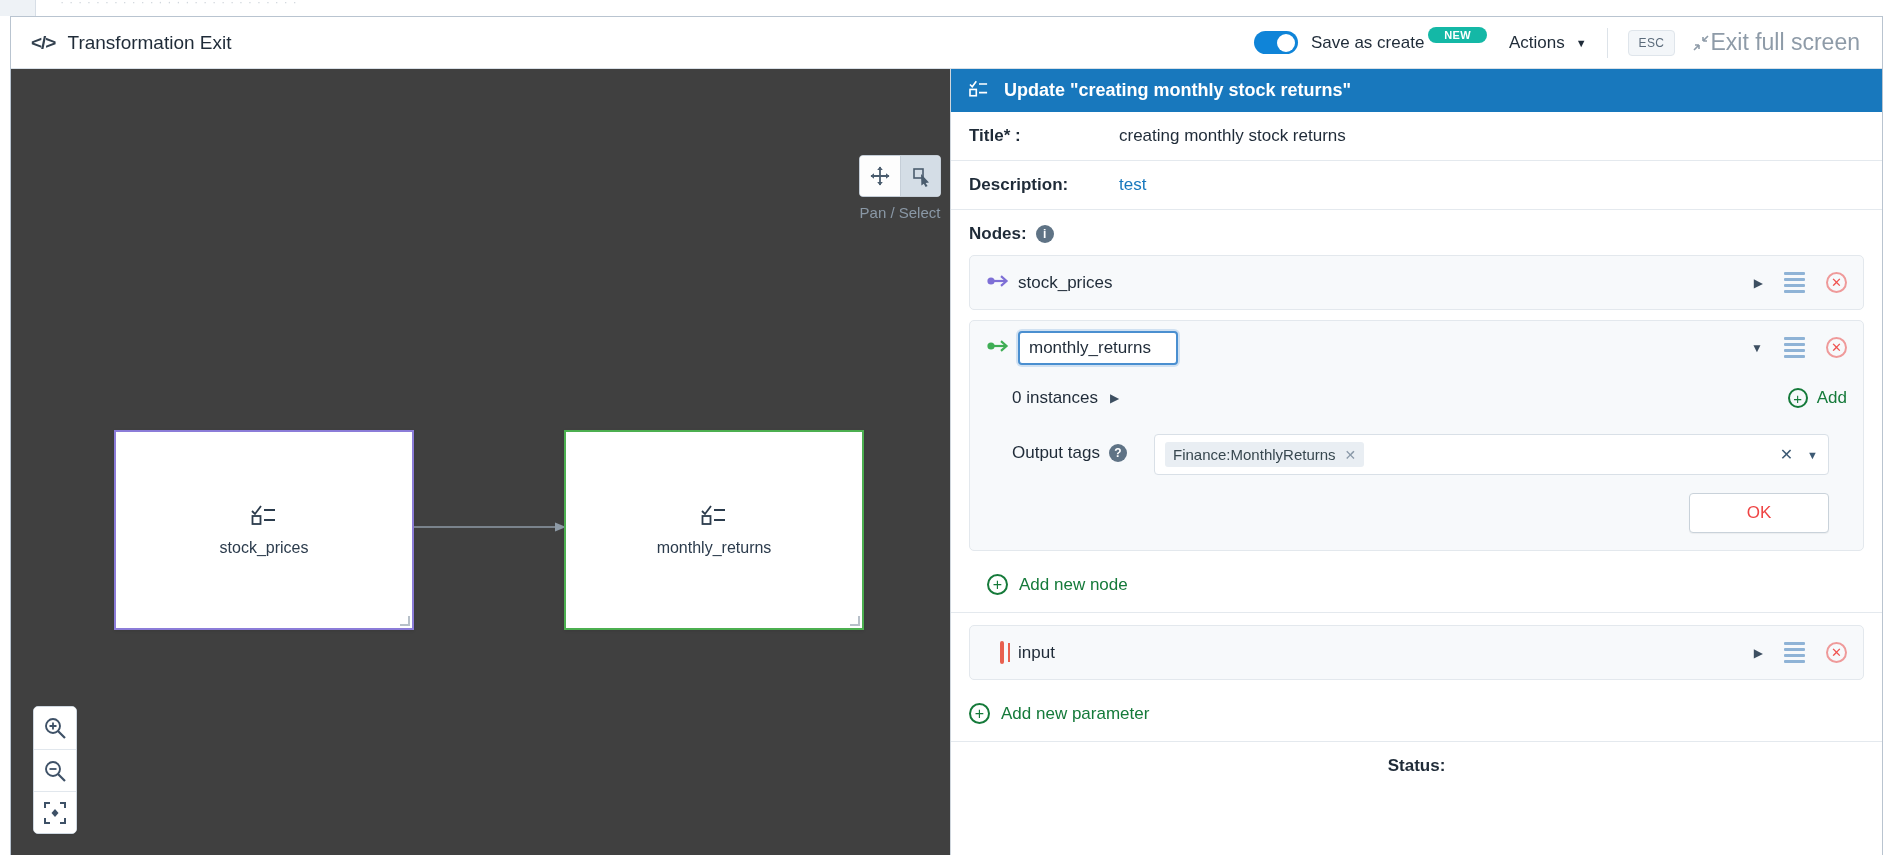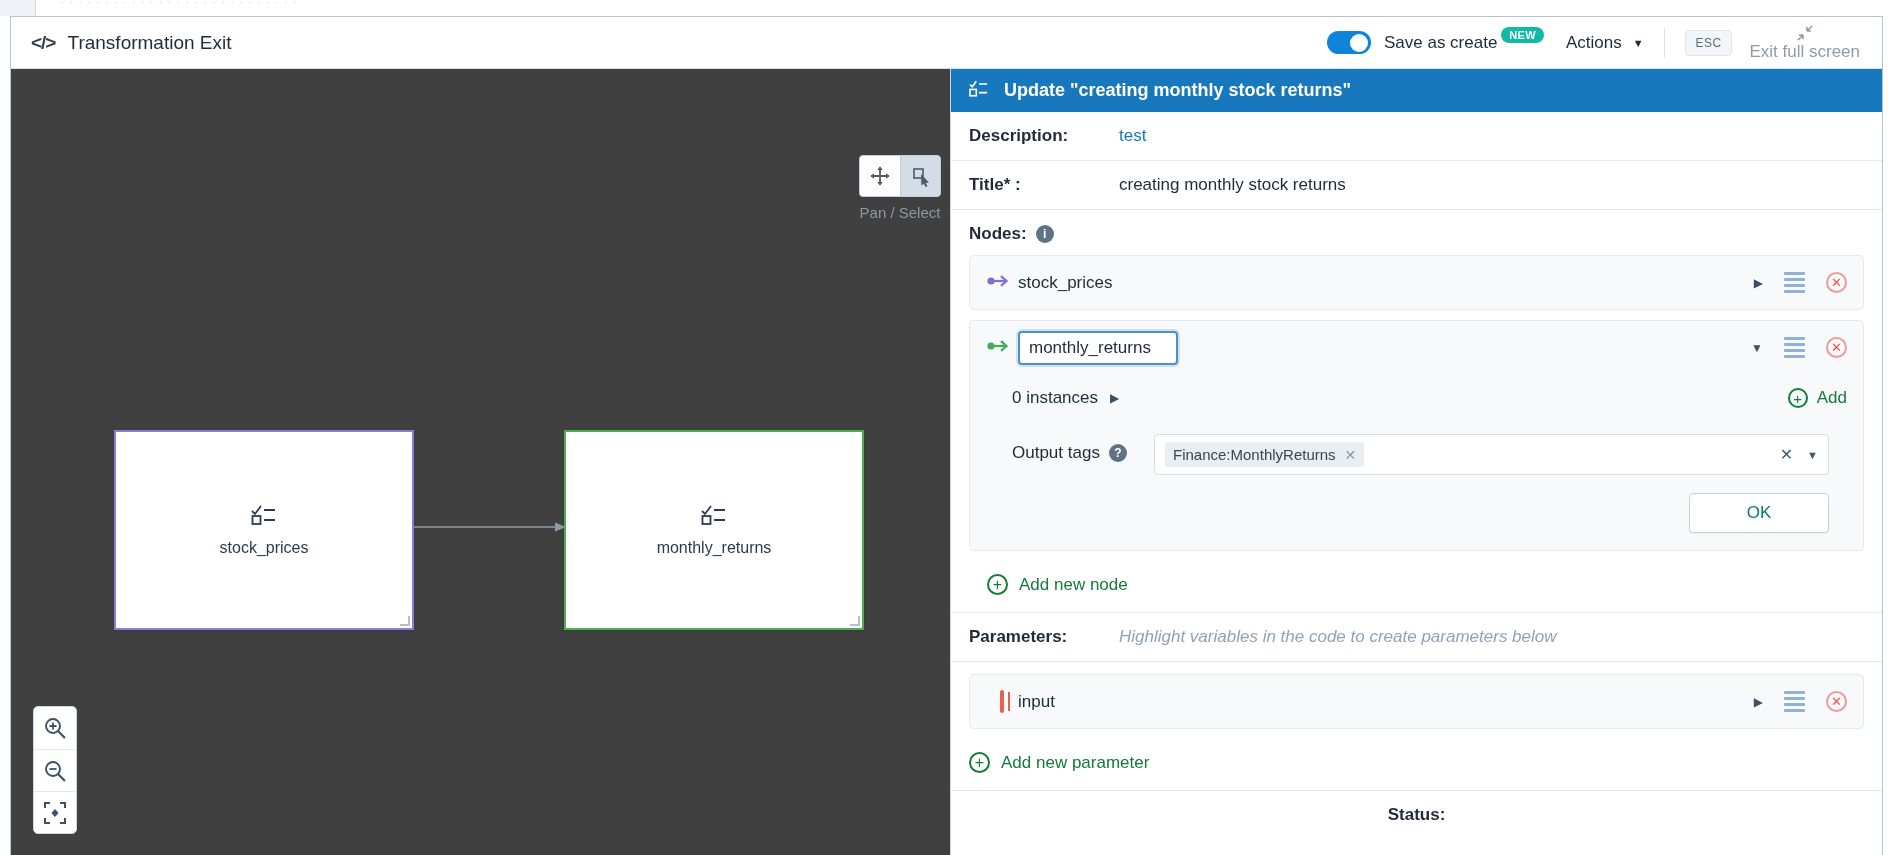--- a/index.html
+++ b/index.html
@@ -54,36 +54,36 @@
     width:44px; height:23px; border-radius:12px; background:#0f84d8;
     position:relative; cursor:pointer; flex:none;
   }
   .toggle .knob {
     position:absolute; top:2.5px; right:2.5px; width:18px; height:18px;
     border-radius:50%; background:#fff;
   }
   .save-label { font-size:17px; color:#1f2b38; margin-left:13px; white-space:nowrap; }
   .new-badge {
     background:#14b8a6; color:#fff; font-size:11px; font-weight:700;
-    padding:2px 8px; border-radius:9px; margin-left:4px;
+    padding:2px 16px; border-radius:9px; margin-left:4px;
     position:relative; top:-8px; letter-spacing:.3px;
   }
   .actions {
     display:flex; align-items:center; gap:11px; margin-left:22px;
     font-size:17px; color:#1f2b38; cursor:pointer; white-space:nowrap;
   }
   .caret-down { font-size:11px; color:#1f2b38; }
   .hdr-divider { width:1px; height:30px; background:#dde3e9; margin:0 20px; }
   .esc-key {
     border:1px solid #dfe5eb; background:#f3f6f9; border-radius:4px;
     font-size:12px; color:#5b6b7b; padding:5px 10px; letter-spacing:.4px;
   }
   .exit-full {
     display:flex; align-items:center; gap:0; margin-left:17px; margin-right:22px;
-    color:#8e9ba8; font-size:17px; cursor:pointer; white-space:nowrap;flex-direction:column;
+    color:#8e9ba8; font-size:23px; cursor:pointer; white-space:nowrap;
   }
   .shrink-ico { font-size:15px; color:#8e9ba8; }
 
   
   .body-split { display:flex; height:787px; width:100%; }
 
   
   .canvas {
     position:relative; width:940px; height:100%;
     background:#404040; overflow:hidden;
@@ -220,21 +220,21 @@
     font-size:15px; color:#37474f; display:flex; align-items:center; gap:9px;
   }
   .chip .x { color:#8a99a8; cursor:pointer; font-size:14px; }
   .tags-ctrls { margin-left:auto; display:flex; align-items:center; gap:14px; color:#3d5a74; }
   .tags-ctrls .x-all { font-size:16px; cursor:pointer; }
   .tags-ctrls .cd { font-size:11px; cursor:pointer; }
 
   .ok-row { display:flex; justify-content:flex-end; padding:0 18px 17px 0; }
   .ok-btn {
     width:140px; height:40px; border:1px solid #c9d2da; border-radius:4px;
-    background:#fff; font-size:17px; color:#0f766e; cursor:pointer;
+    background:#fff; font-size:17px; color:#ef4444; cursor:pointer;
     font-family:"Liberation Sans", sans-serif;
     box-shadow:0 1px 1px rgba(0,0,0,.05);
   }
 
   .add-new {
     display:flex; align-items:center; gap:11px;
     color:#157a3a; font-size:17px; cursor:pointer;
     padding:13px 18px 17px 18px;
   }
   .add-new .plus-circ { width:21px; height:21px; font-size:16px; }
@@ -380,27 +380,27 @@
             <svg width="20" height="18" viewBox="0 0 22 20">
               <path d="M1 5 L3.5 7.5 L8 1.5" stroke="#fff" stroke-width="1.8" fill="none"></path>
               <rect x="1" y="10.5" width="7" height="7" fill="none" stroke="#fff" stroke-width="1.8"></rect>
               <path d="M11 4.5 L20 4.5 M11 14 L20 14" stroke="#fff" stroke-width="1.8"></path>
             </svg>
           </span>
           <span>Update "creating monthly stock returns"</span>
         </div>
 
         <div class="field-row">
+          <span class="fr-label">Title* :</span>
+          <span class="fr-value">creating monthly stock returns</span>
+        </div>
+
+        <div class="field-row">
           <span class="fr-label">Description:</span>
           <span class="fr-value link">test</span>
-        </div>
-
-        <div class="field-row">
-          <span class="fr-label">Title* :</span>
-          <span class="fr-value">creating monthly stock returns</span>
         </div>
 
         <div class="section">
           <div class="section-head">
             <span>Nodes:</span>
             <span class="info-dot">i</span>
           </div>
 
           <div class="row-card">
             <div class="row-main">
@@ -479,24 +479,20 @@
           </div>
 
           <div class="add-new">
             <span class="plus-circ">+</span>
             <span>Add new node</span>
           </div>
         </div>
 
         <div class="divider-line"></div>
 
-        <div class="field-row">
-          <span class="fr-label">Parameters:</span>
-          <span class="fr-value hint">Highlight variables in the code to create parameters below</span>
-        </div>
 
         <div class="section" style="padding-top:12px;text-align:center;">
           <div class="row-card">
             <div class="row-main">
               <span class="lead-ico">
                 <span class="grid-ico"></span>
               </span>
               <span class="row-name">input</span>
               <div class="row-actions">
                 <span class="tri-right">▶</span>

